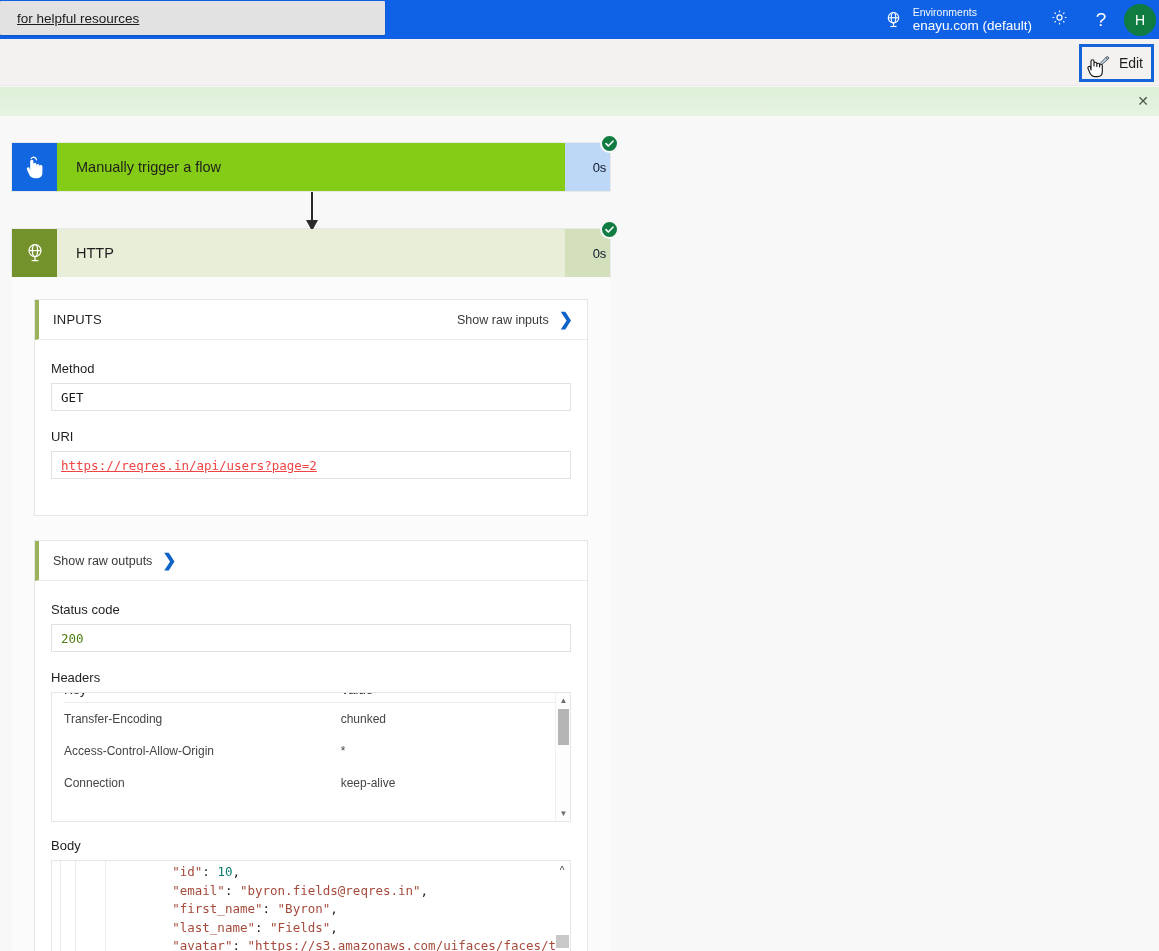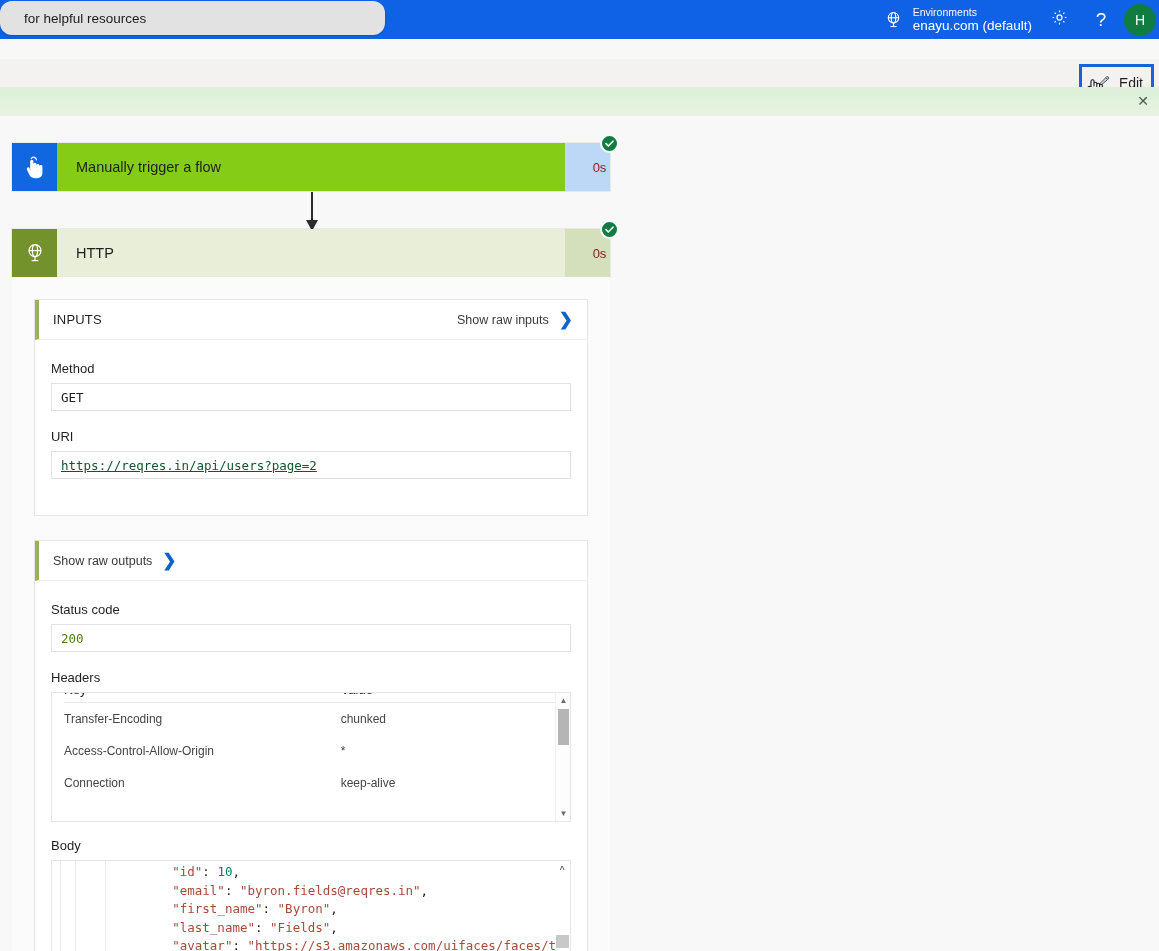--- a/index.html
+++ b/index.html
@@ -17,26 +17,27 @@
   .topbar {
     position: absolute; top: 0; left: 0;
     width: 1159px; height: 39px;
     background: #0f62e6;
     display: flex; align-items: center;
   }
   .searchbox {
     position: absolute; left: 0; top: 1px;
     width: 385px; height: 34px;
     background: #e2e2e2;
-    border-radius: 12px;
-    display: flex; align-items: center;
-    padding-left: 24px;
+    border-radius: 1px;
+    display: flex; align-items: center;
+    padding-left: 17px;
     font-size: 13.5px;
     color: #1b1b1b;
     box-shadow: 0 1px 2px rgba(0,0,0,.18);
+    text-decoration: underline;
   }
   .topright {
     position: absolute; right: 0; top: 0;
     height: 39px;
     display: flex; align-items: center;
   }
   .env-block {
     display: flex; align-items: center;
     color: #ffffff; height: 26px;
     padding: 0 6px 0 0;
@@ -62,21 +63,20 @@
     font-size: 14px; margin-right: 3px; margin-left: 2px;
     overflow: hidden; cursor: pointer;
   }
 
   
   .cmdbar {
     position: absolute; top: 39px; left: 0;
     width: 1159px; height: 47px;
     background: #f3f2f1;
     border-bottom: 1px solid #eceaea;
-    margin-top: 20px;
   }
   .edit-btn {
     position: absolute; right: 5px; top: 5px;
     height: 38px; min-width: 73px;
     display: flex; align-items: center; gap: 5px;
     padding: 0 8px 0 6px;
     background: #f3f2f1;
     border: 3px solid #1565d8;
     cursor: pointer;
   }
@@ -116,21 +116,21 @@
     width: 45px; min-width: 45px;
     display: flex; align-items: center; justify-content: center;
   }
   .card-title {
     flex: 1; display: flex; align-items: center;
     padding-left: 19px; font-size: 14.5px; color: #201f1e;
   }
   .card-dur {
     width: 45px; min-width: 45px;
     display: flex; align-items: center; justify-content: center;
-    font-size: 13px; color: #7f1d1d; padding-left: 24px;
+    font-size: 13px; color: #0f172a; padding-left: 24px;
   }
   
   #trigger-card { top: 27px; }
   #trigger-card .card-ic { background: #1067e0; }
   #trigger-card .card-title { background: #84cc16; }
   #trigger-card .card-dur { background: #bdd8f7; }
   
   #http-card { top: 113px; }
   #http-card .card-ic { background: #74922b; }
   #http-card .card-title { background: #e8eed8; }
@@ -195,21 +195,21 @@
     background: #fff;
     height: 28px;
     display: flex; align-items: center;
     padding: 0 9px;
     font-family: "DejaVu Sans Mono", monospace;
     font-size: 12.5px;
     color: #1b1b1b;
     margin-bottom: 18px;
   }
   .field-box.link-val a {
-    color: #14532d; text-decoration: underline;
+    color: #ef4444; text-decoration: underline;
   }
   .field-box.num { color: #4d7c0f; }
 
   
   .tbl-wrap {
     position: relative;
     border: 1px solid #e6e6e6;
     height: 130px;
     overflow: hidden;
     background: #fff;

